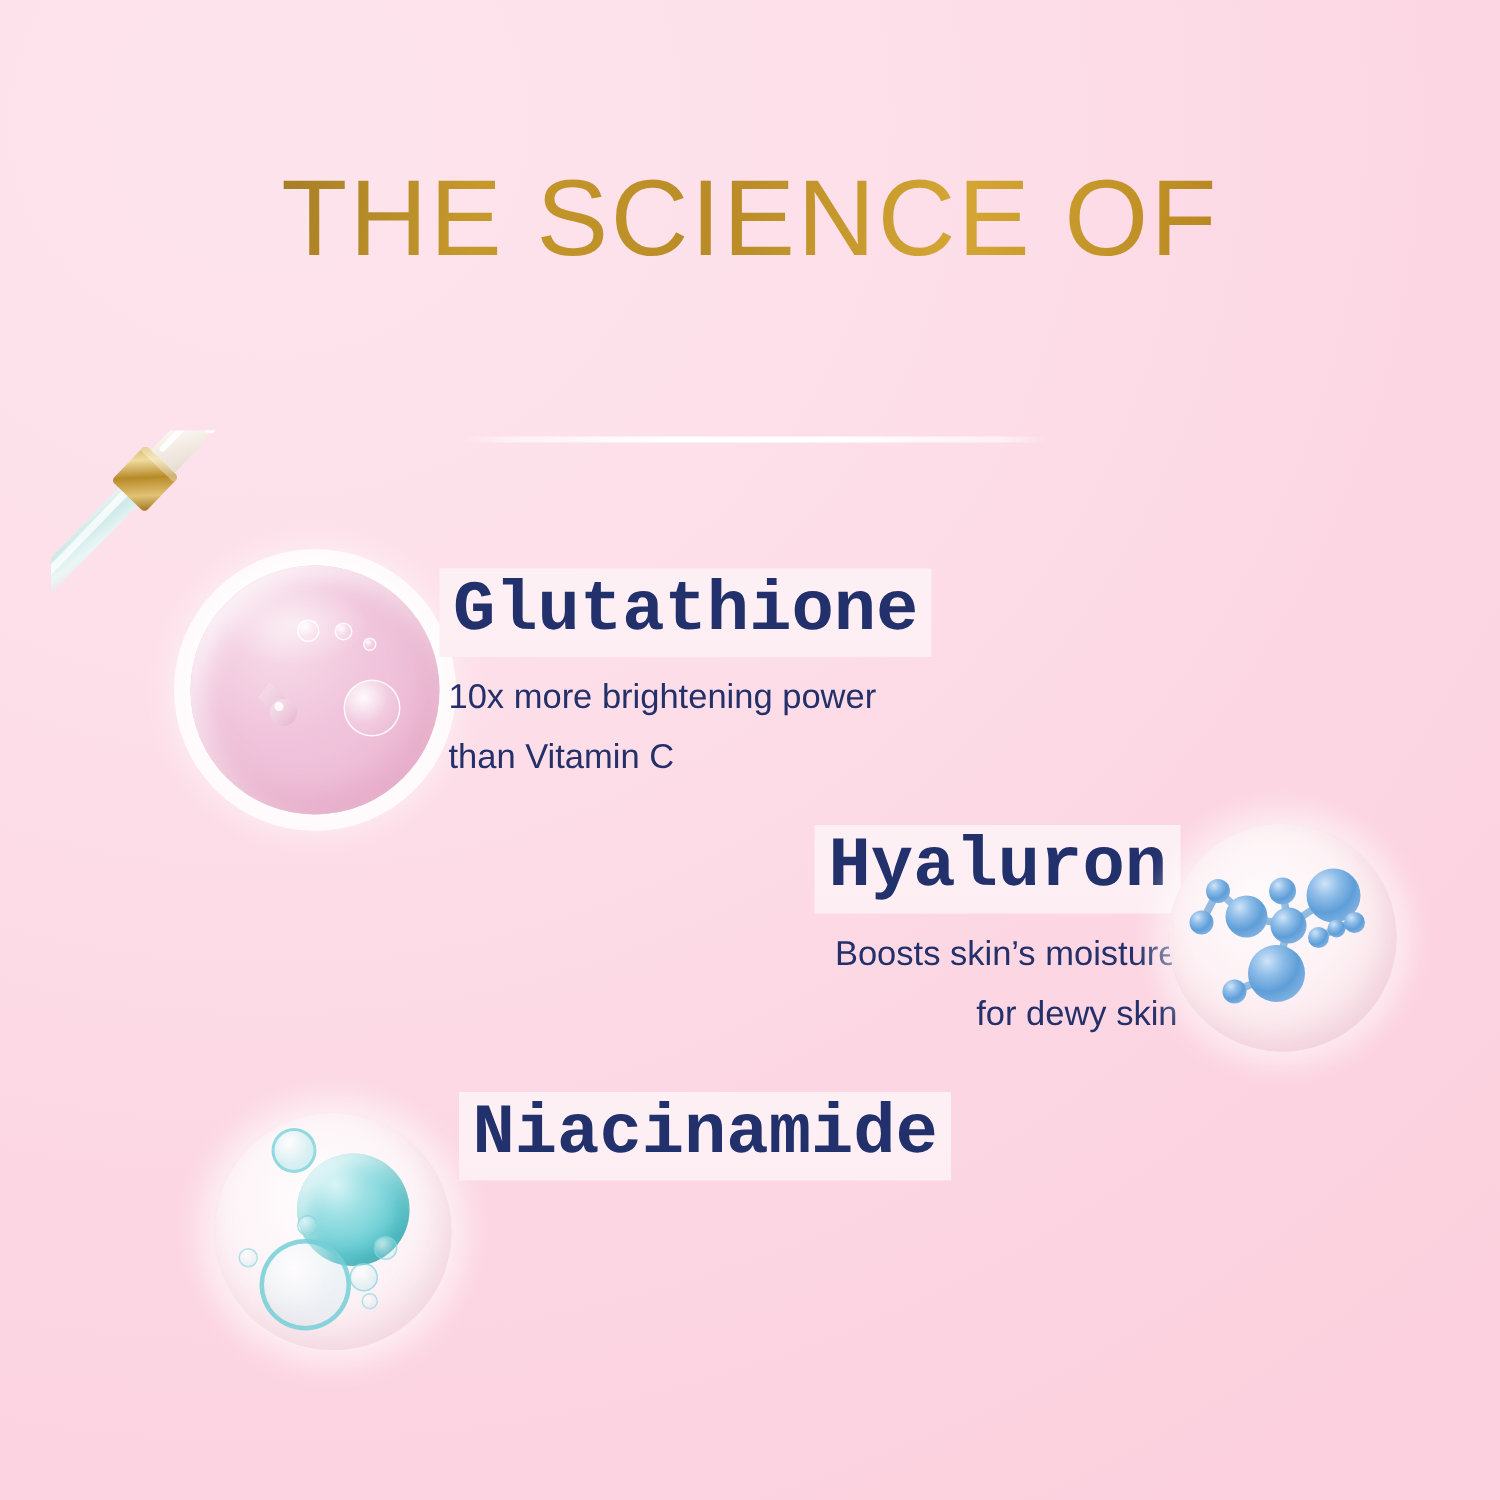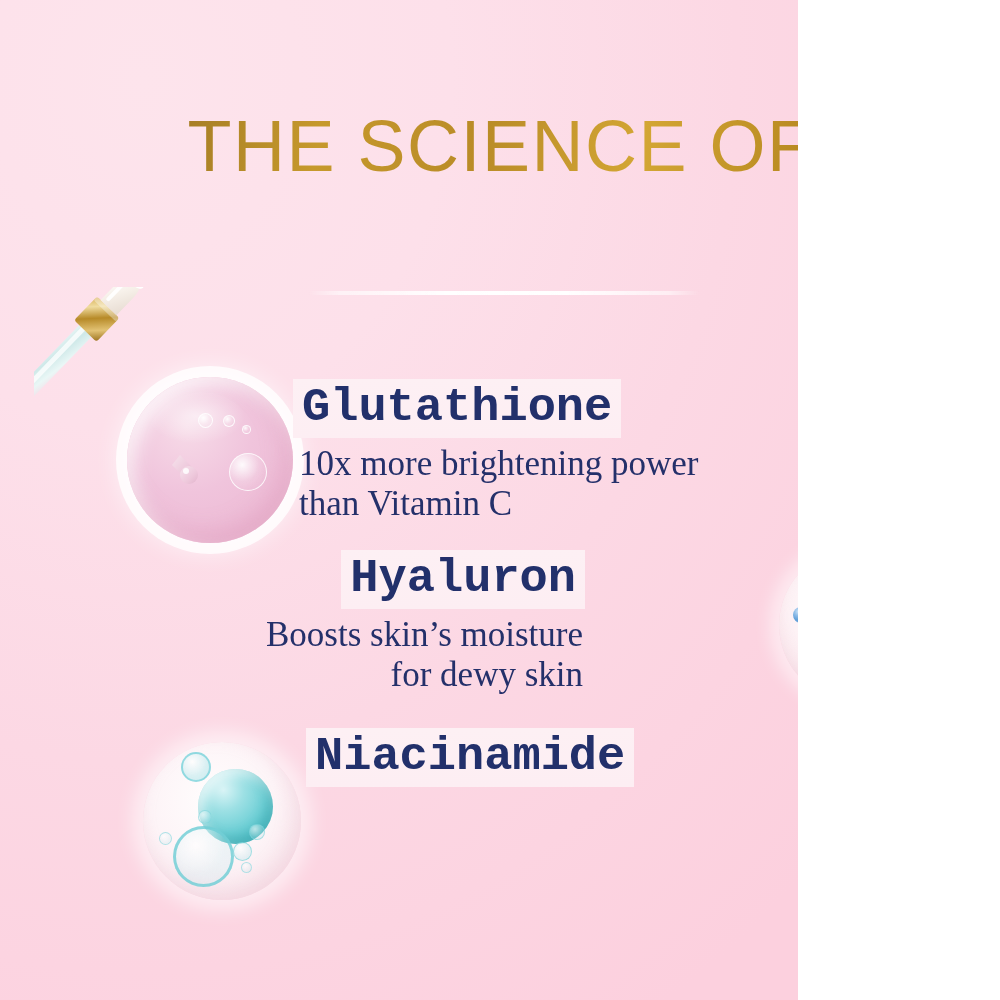--- a/index.html
+++ b/index.html
@@ -8,21 +8,21 @@
   }
   body {
     width: 1000px;
     height: 1000px;
     overflow: hidden;
     font-family: "Liberation Sans", sans-serif;
   }
 
   #poster {
     position: relative;
-    width: 798px;
+    width: 1000px;
     height: 1000px;
     background:
       radial-gradient(120% 110% at 18% 8%, #fde4ec 0%, #fde0ea 32%, #fcd8e4 62%, #fcd0de 100%);
     overflow: hidden;
   }
 
   
   .title-block {
     position: absolute;
     top: 108px;
@@ -70,23 +70,23 @@
     font-family: Liberation Mono, monospace;
     font-weight: 700;
     font-size: 47px;
     line-height: 55px;
     color: #22306b;
     background: linear-gradient(180deg, #fdf0f4 0%, #fdeef3 100%);
     padding: 1px 9px 3px 9px;
     white-space: nowrap;
   }
   .ing-desc {
-    font-family: Liberation Serif, serif;
+    font-family: Liberation Sans, sans-serif;
     font-weight: 400;
-    font-size: 35px;
+    font-size: 23px;
     line-height: 40px;
     color: #24306a;
     white-space: pre-line;
   }
 
   
   .row1-text {
     position: absolute;
     left: 293px;
     top: 379px;

